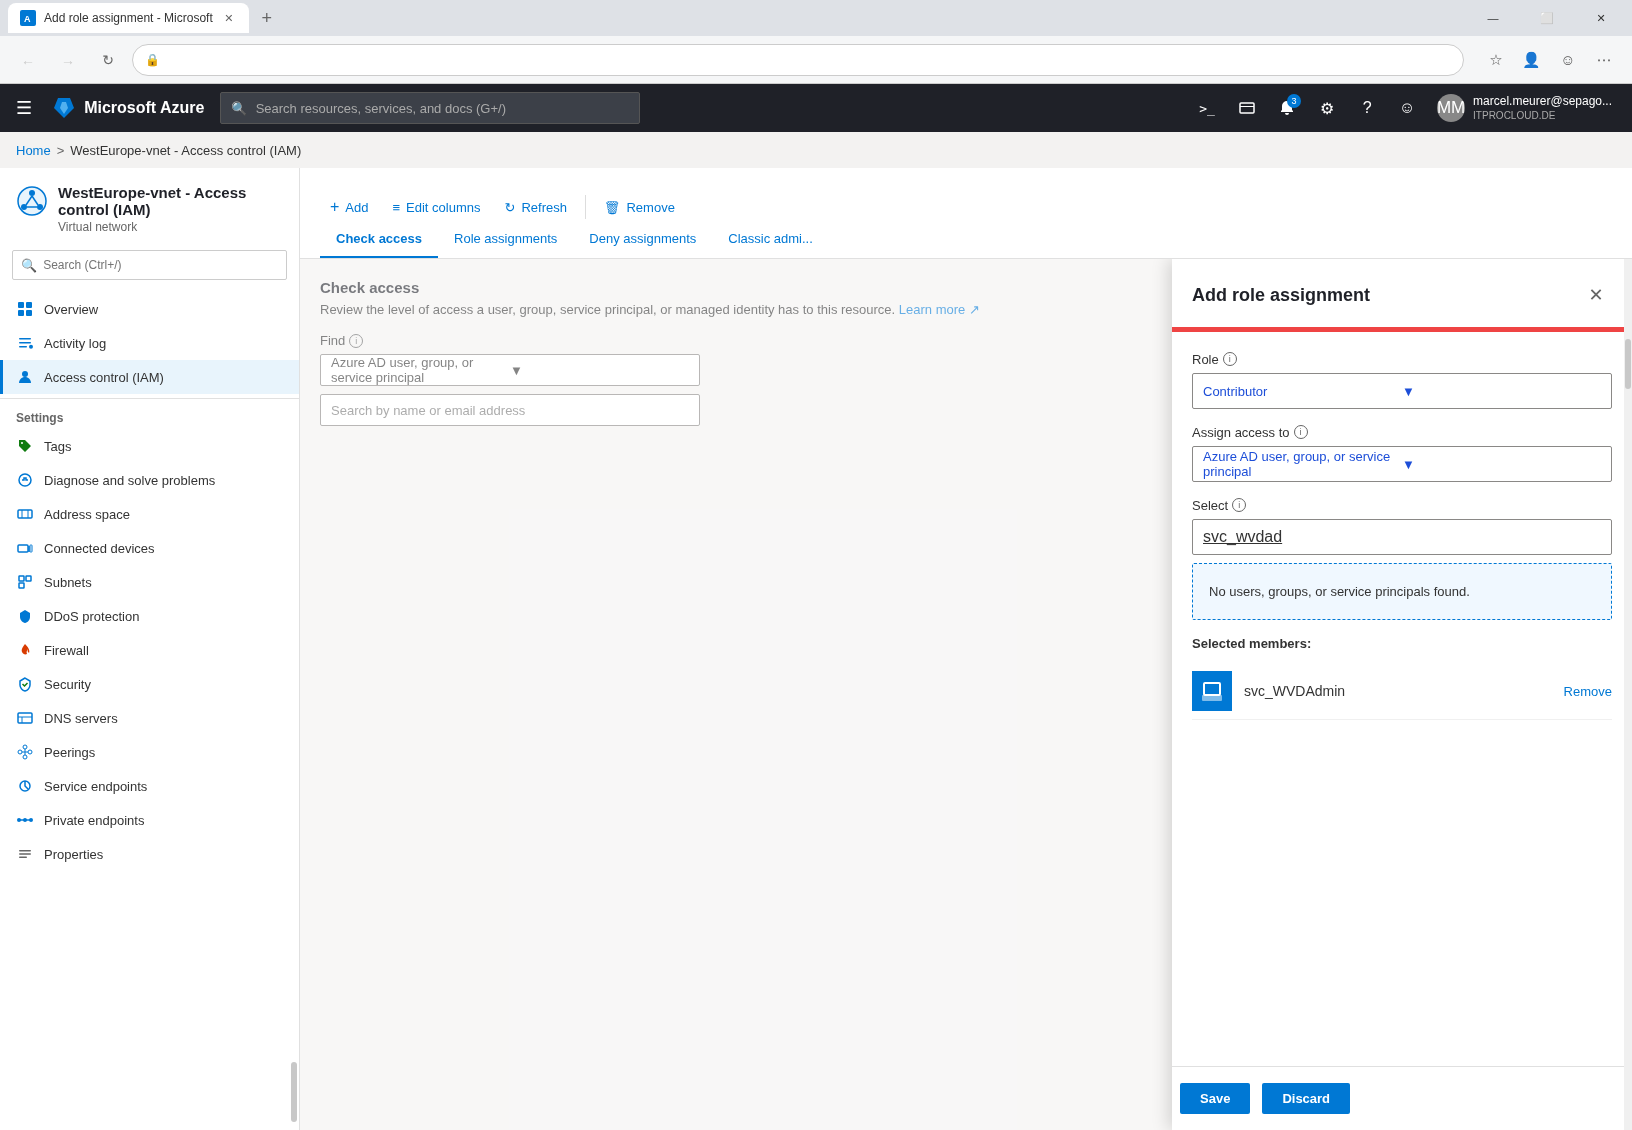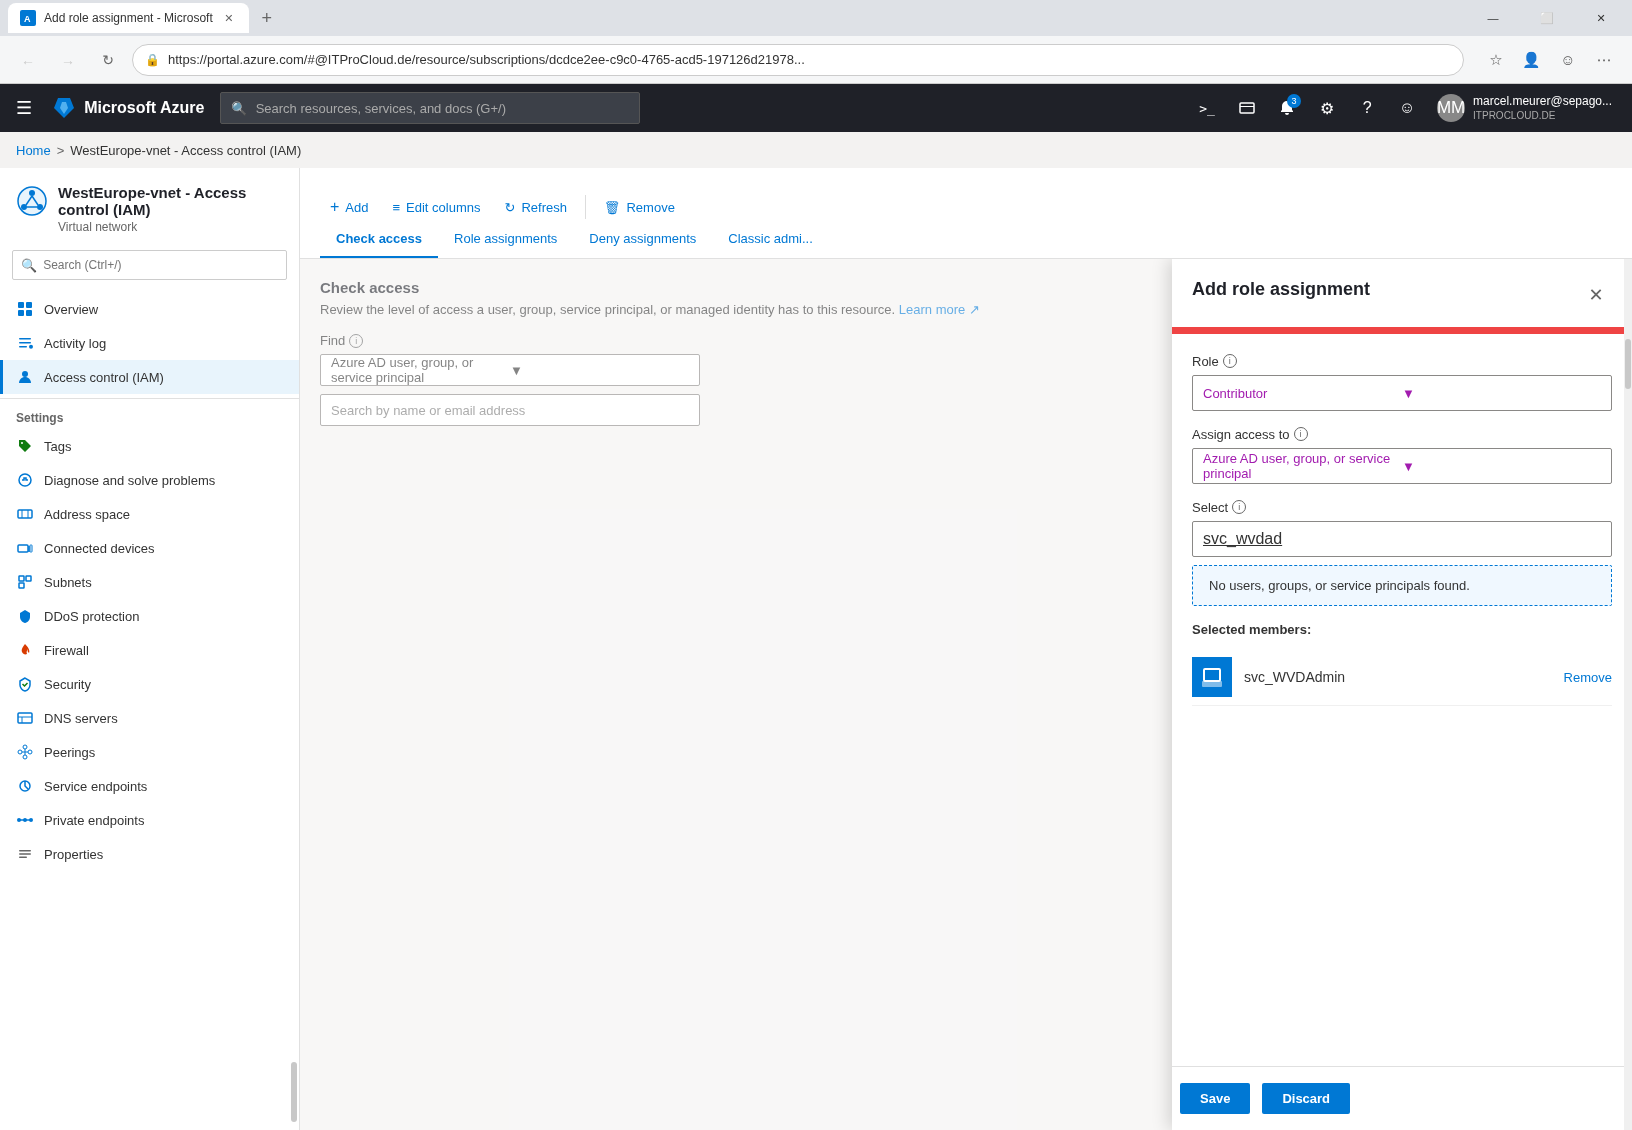--- a/index.html
+++ b/index.html
@@ -80,31 +80,31 @@
     .check-access-desc a { color: #0078d4; text-decoration: none; }
     .find-section { margin-bottom: 16px; }
     .find-label { font-size: 13px; color: #333; margin-bottom: 6px; display: flex; align-items: center; gap: 4px; }
     .find-dropdown { height: 32px; border: 1px solid #8a8886; border-radius: 2px; display: flex; align-items: center; padding: 0 10px; background: #fff; cursor: pointer; max-width: 380px; }
     .find-dropdown span { flex: 1; font-size: 13px; color: #333; }
     .find-search { height: 32px; border: 1px solid #8a8886; border-radius: 2px; display: flex; align-items: center; padding: 0 10px; background: #fff; max-width: 380px; margin-top: 8px; }
     .find-search input { border: none; outline: none; flex: 1; font-size: 13px; color: #999; background: transparent; }
 
     
     .side-panel { position: absolute; right: 0; top: 0; bottom: 0; width: 460px; background: #fff; box-shadow: -4px 0 16px rgba(0,0,0,0.15); display: flex; flex-direction: column; z-index: 100; }
-    .side-panel-header { display: flex; padding: 20px 20px 16px; border-bottom: 7px solid #ef4444; }
+    .side-panel-header { display: flex; align-items: center; padding: 20px 20px 16px; border-bottom: 5px solid #ef4444; }
     .side-panel-title { font-size: 18px; font-weight: 600; color: #1f2128; flex: 1; }
     .side-panel-close { width: 32px; height: 32px; display: flex; align-items: center; justify-content: center; cursor: pointer; color: #666; font-size: 18px; border-radius: 2px; }
     .side-panel-content { flex: 1; overflow-y: auto; padding: 20px; }
     .form-field { margin-bottom: 16px; }
     .form-label { font-size: 13px; color: #333; margin-bottom: 6px; display: flex; align-items: flex-start; gap: 4px; }
     .form-select { height: 36px; border: 1px solid #8a8886; border-radius: 2px; display: flex; align-items: center; padding: 0 10px; background: #fff; cursor: pointer; }
-    .form-select span { flex: 1; font-size: 13px; color: #a21caf; }
+    .form-select span { flex: 1; font-size: 13px; color: #1d4ed8; }
     .form-input { height: 36px; border: 1px solid #8a8886; border-radius: 2px; display: flex; align-items: center; padding: 0 10px; background: #fff; }
     .form-input input { border: none; outline: none; flex: 1; font-size: 16px; color: #333; background: transparent; text-decoration: underline; }
-    .no-results-box { border: 1px dashed #0078d4; border-radius: 2px; padding: 12px 16px; color: #333; font-size: 13px; background: #f0f8ff; margin-top: 8px; }
+    .no-results-box { border: 1px dashed #0078d4; border-radius: 2px; padding: 20px 16px; color: #333; font-size: 13px; background: #f0f8ff; margin-top: 8px; }
     .selected-members-title { font-size: 13px; font-weight: 600; color: #333; margin-bottom: 12px; margin-top: 8px; }
     .selected-member { display: flex; align-items: center; gap: 12px; padding: 8px 0; border-bottom: 1px solid #f0f0f0; }
     .member-icon { width: 40px; height: 40px; background: #0078d4; display: flex; align-items: center; justify-content: center; color: #fff; font-size: 10px; flex-shrink: 0; }
     .member-name { flex: 1; font-size: 14px; color: #333; font-weight: 500; }
     .member-remove { color: #0078d4; cursor: pointer; font-size: 13px; }
     .side-panel-footer { padding: 16px 8px; border-top: 1px solid #e0e0e0; display: flex; gap: 12px; }
     .btn-primary { background: #0078d4; color: #fff; border: none; border-radius: 2px; padding: 8px 20px; font-size: 13px; cursor: pointer; font-weight: 600; }
     .btn-secondary { background: #0078d4; color: #fff; border: none; border-radius: 2px; padding: 8px 20px; font-size: 13px; cursor: pointer; font-weight: 600; }
 
     
@@ -146,21 +146,20 @@
       <div class="win-btn close">✕</div>
     </div>
   </div>
 
   <div class="browser-nav">
     <div class="nav-btn disabled">←</div>
     <div class="nav-btn disabled">→</div>
     <div class="nav-btn">↻</div>
     <div class="address-bar">
       <span class="address-bar-lock">🔒</span>
-      <span class="address-url">https://portal.azure.com/#@ITProCloud.de/resource/subscriptions/dcdce2ee-c9c0-4765-acd5-197126d21978...</span>
     </div>
     <div class="nav-icons">
       <div class="nav-icon-btn">☆</div>
       <div class="nav-icon-btn">👤</div>
       <div class="nav-icon-btn">☺</div>
       <div class="nav-icon-btn">⋯</div>
     </div>
   </div>
 
   <div class="azure-app">

